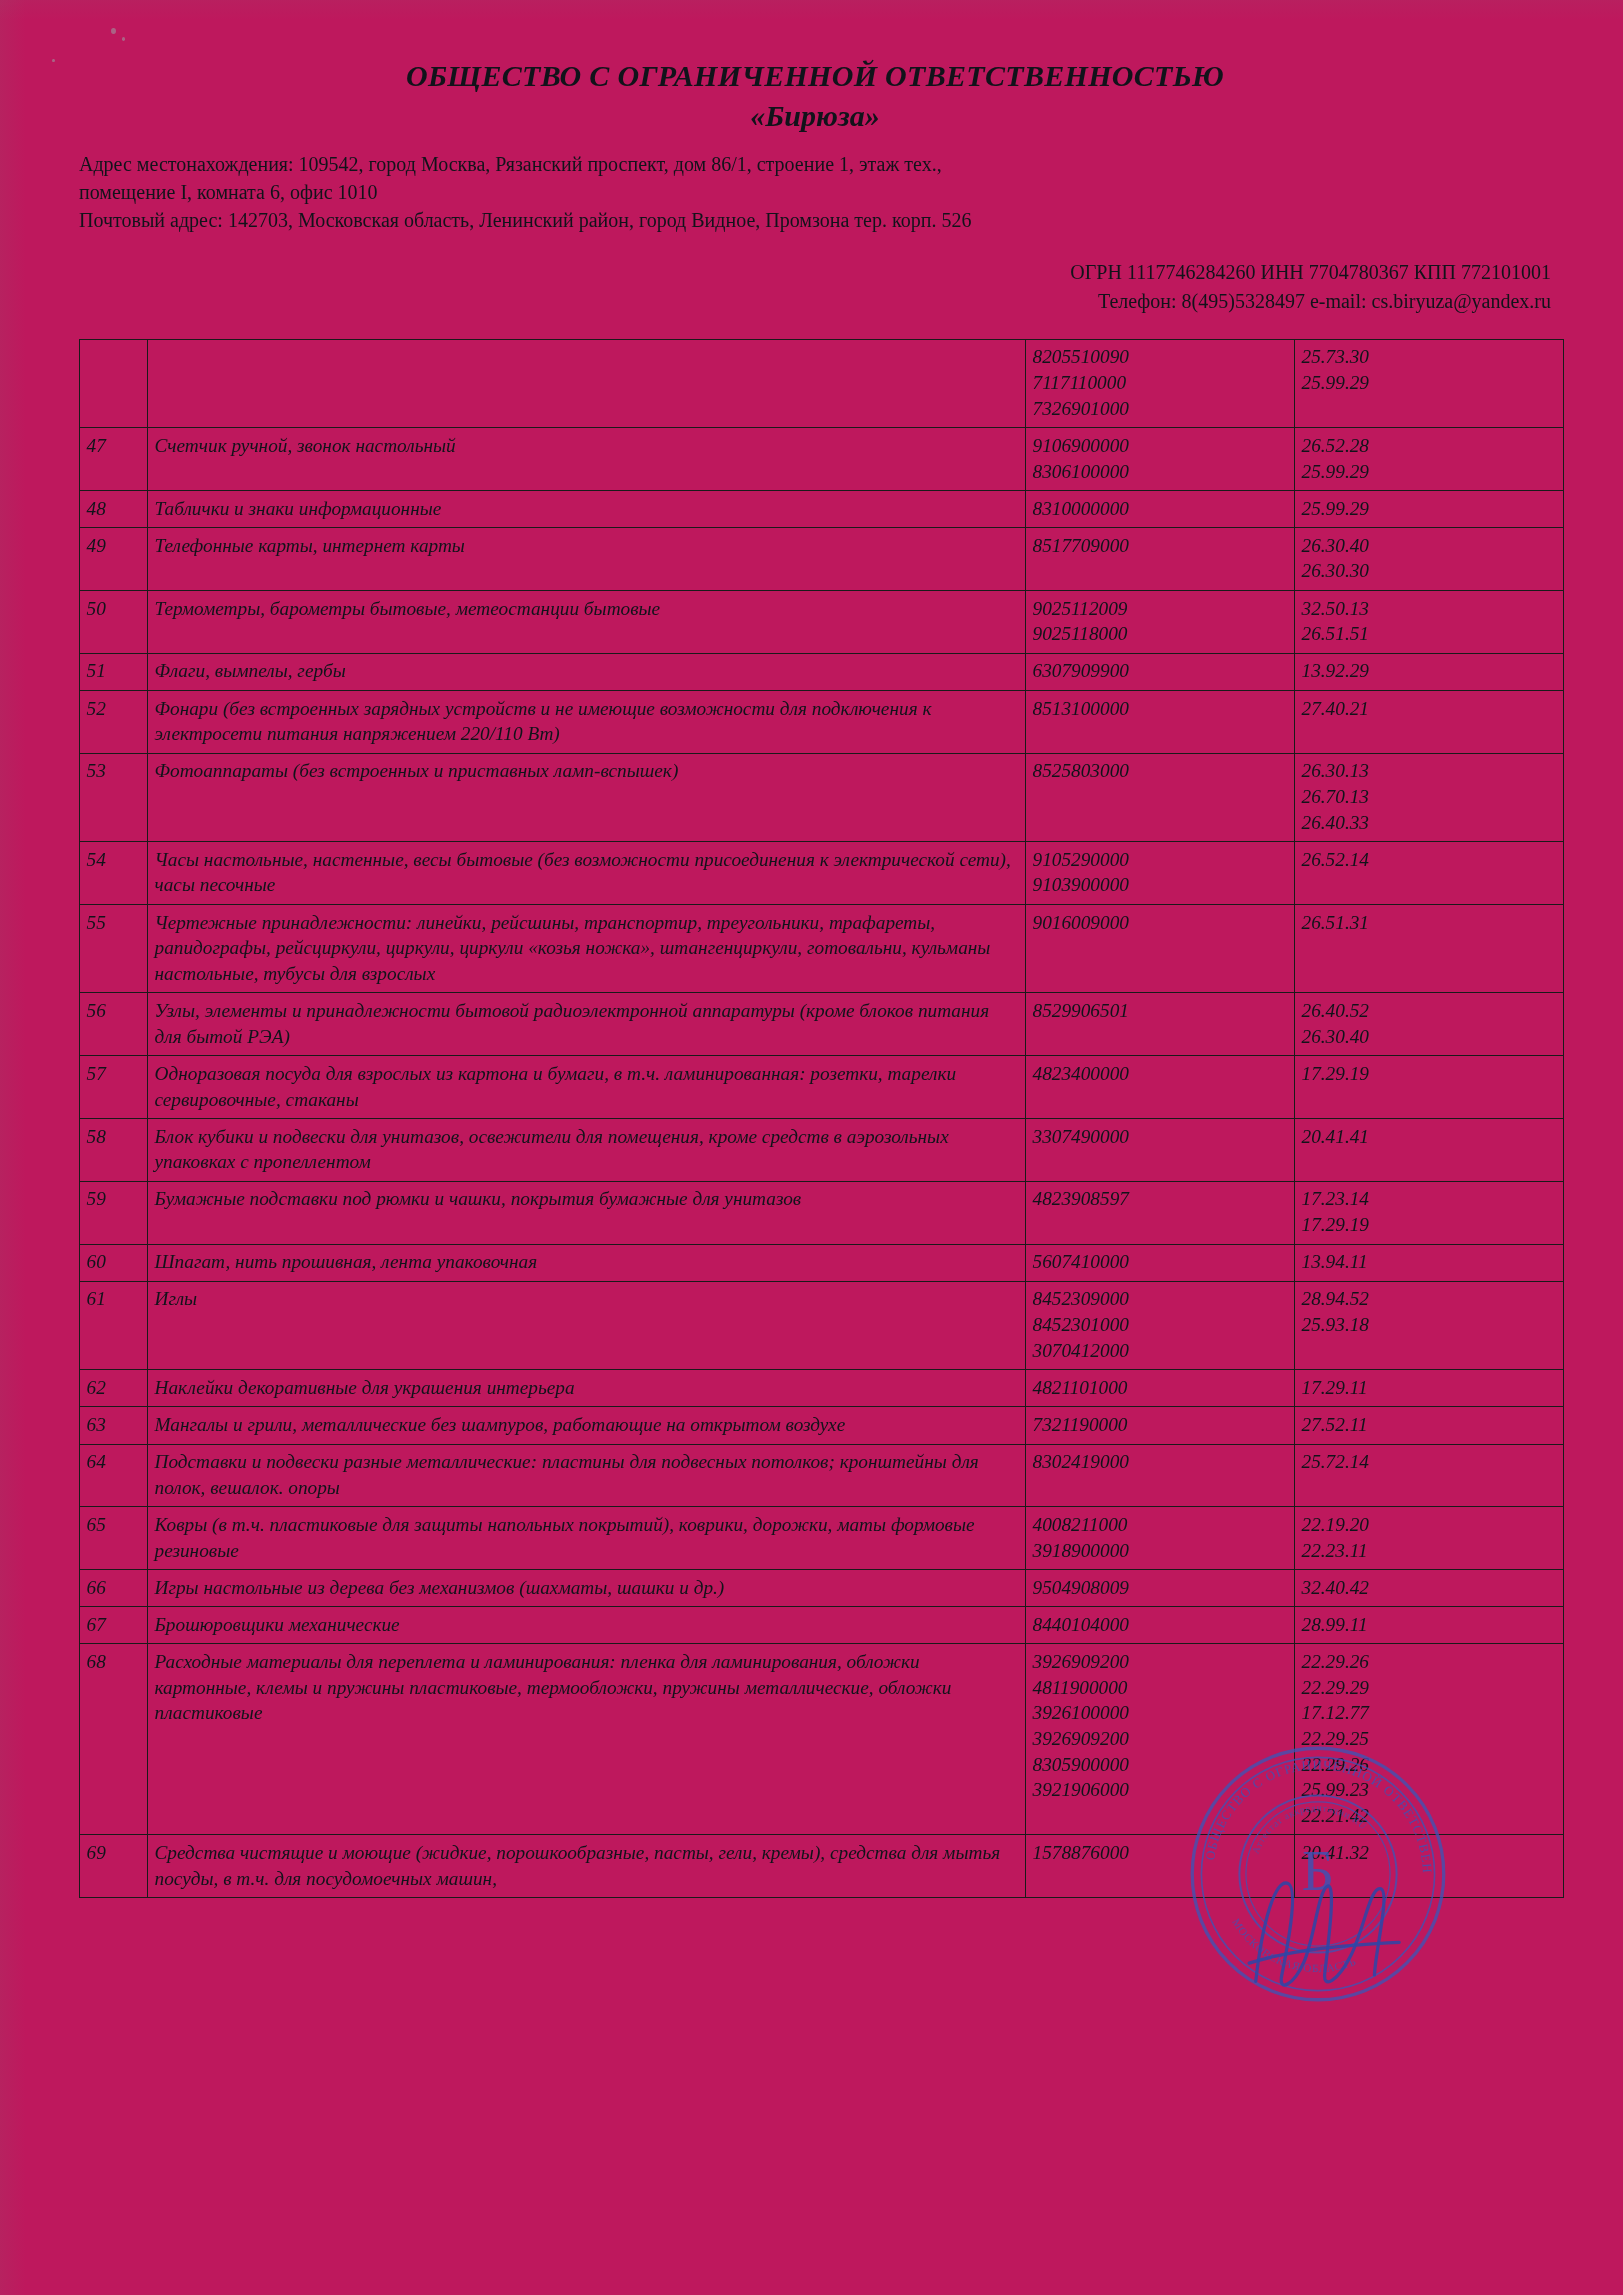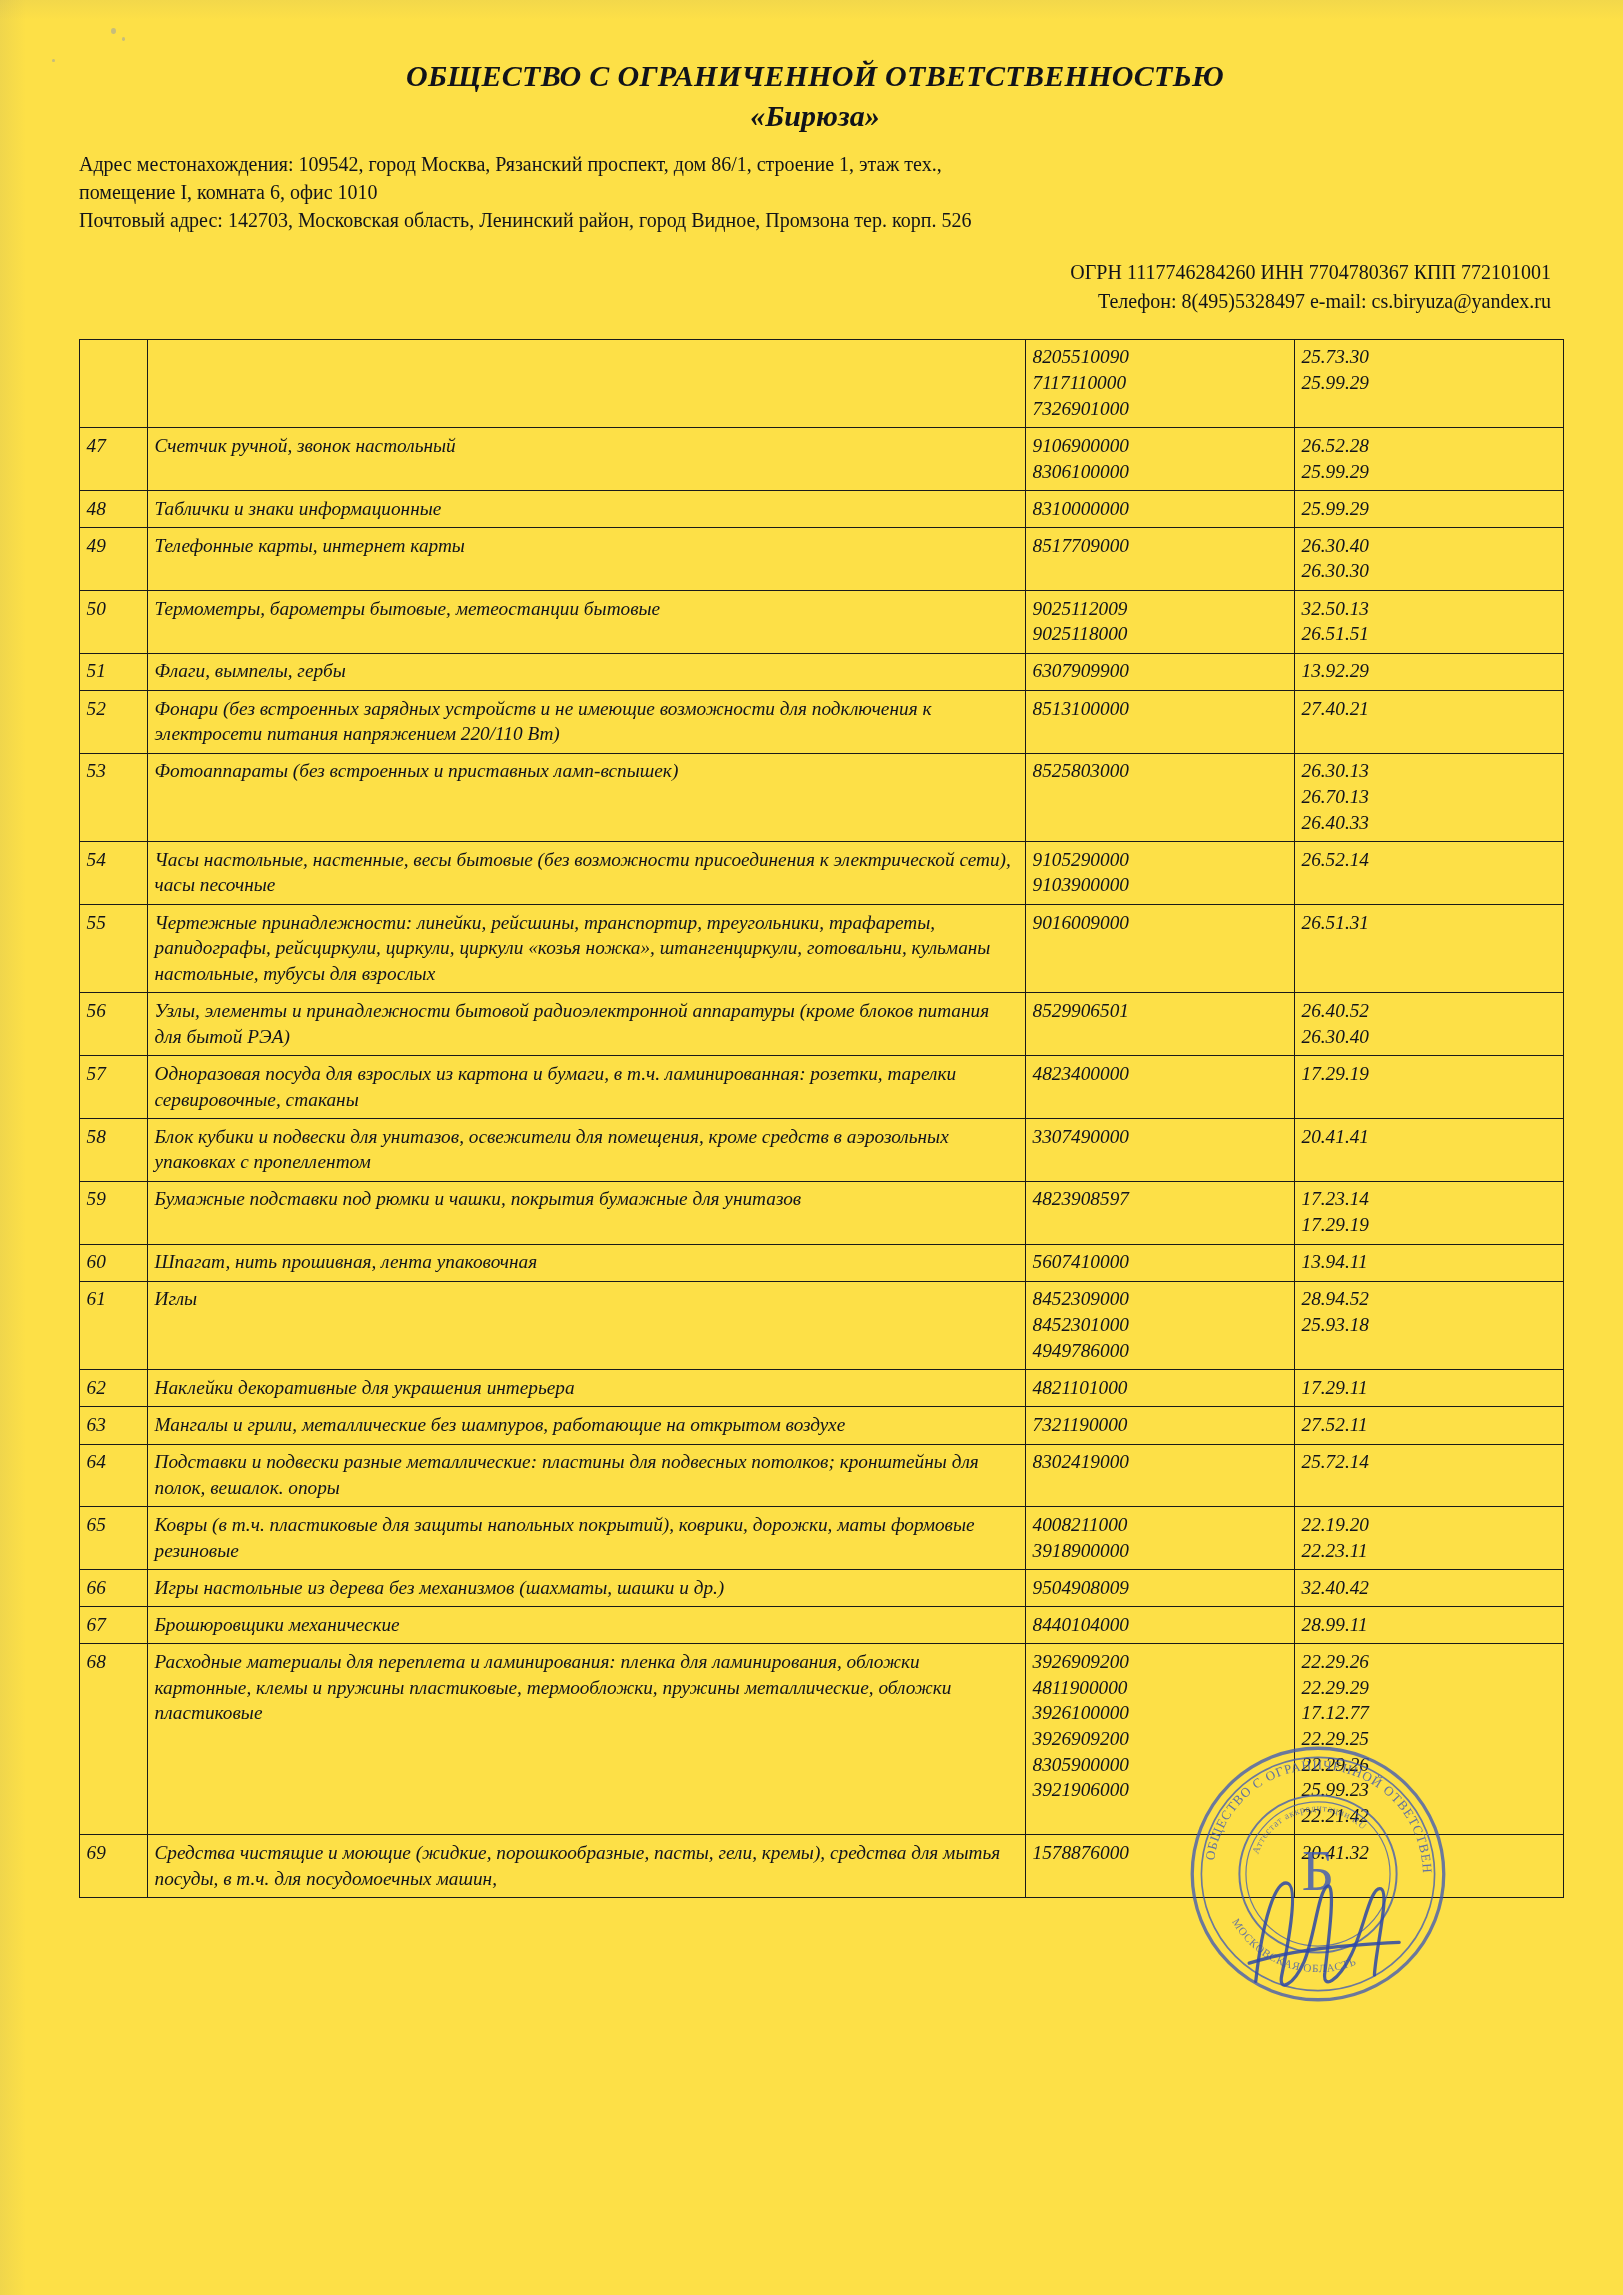--- a/index.html
+++ b/index.html
@@ -13,21 +13,21 @@
     font-family: "Liberation Serif", serif;
     color: #11131a;
     position: relative;
     overflow: hidden;
   }
   .page {
     position: absolute;
     left: 0; top: 0;
     width: 1623px;
     height: 2295px;
-    background: #fde047;
+    background: #be185d;
   }
   
   .scan-edge-left {
     position: absolute;
     left: 0; top: 0; width: 26px; height: 2295px;
     background: linear-gradient(to right, rgba(120,120,120,0.10), rgba(255,255,255,0));
     pointer-events: none;
   }
   .scan-edge-top {
     position: absolute;
@@ -332,21 +332,21 @@
             <td class="c-okpd okpds">
               <div>13.94.11</div>
             </td>
           </tr>
           <tr>
             <td class="c-num">61</td>
             <td class="c-name">Иглы</td>
             <td class="c-code codes">
               <div>8452309000</div>
               <div>8452301000</div>
-              <div>4949786000</div>
+              <div>3070412000</div>
             </td>
             <td class="c-okpd okpds">
               <div>28.94.52</div>
               <div>25.93.18</div>
             </td>
           </tr>
           <tr>
             <td class="c-num">62</td>
             <td class="c-name">Наклейки декоративные для украшения интерьера</td>
             <td class="c-code codes">

